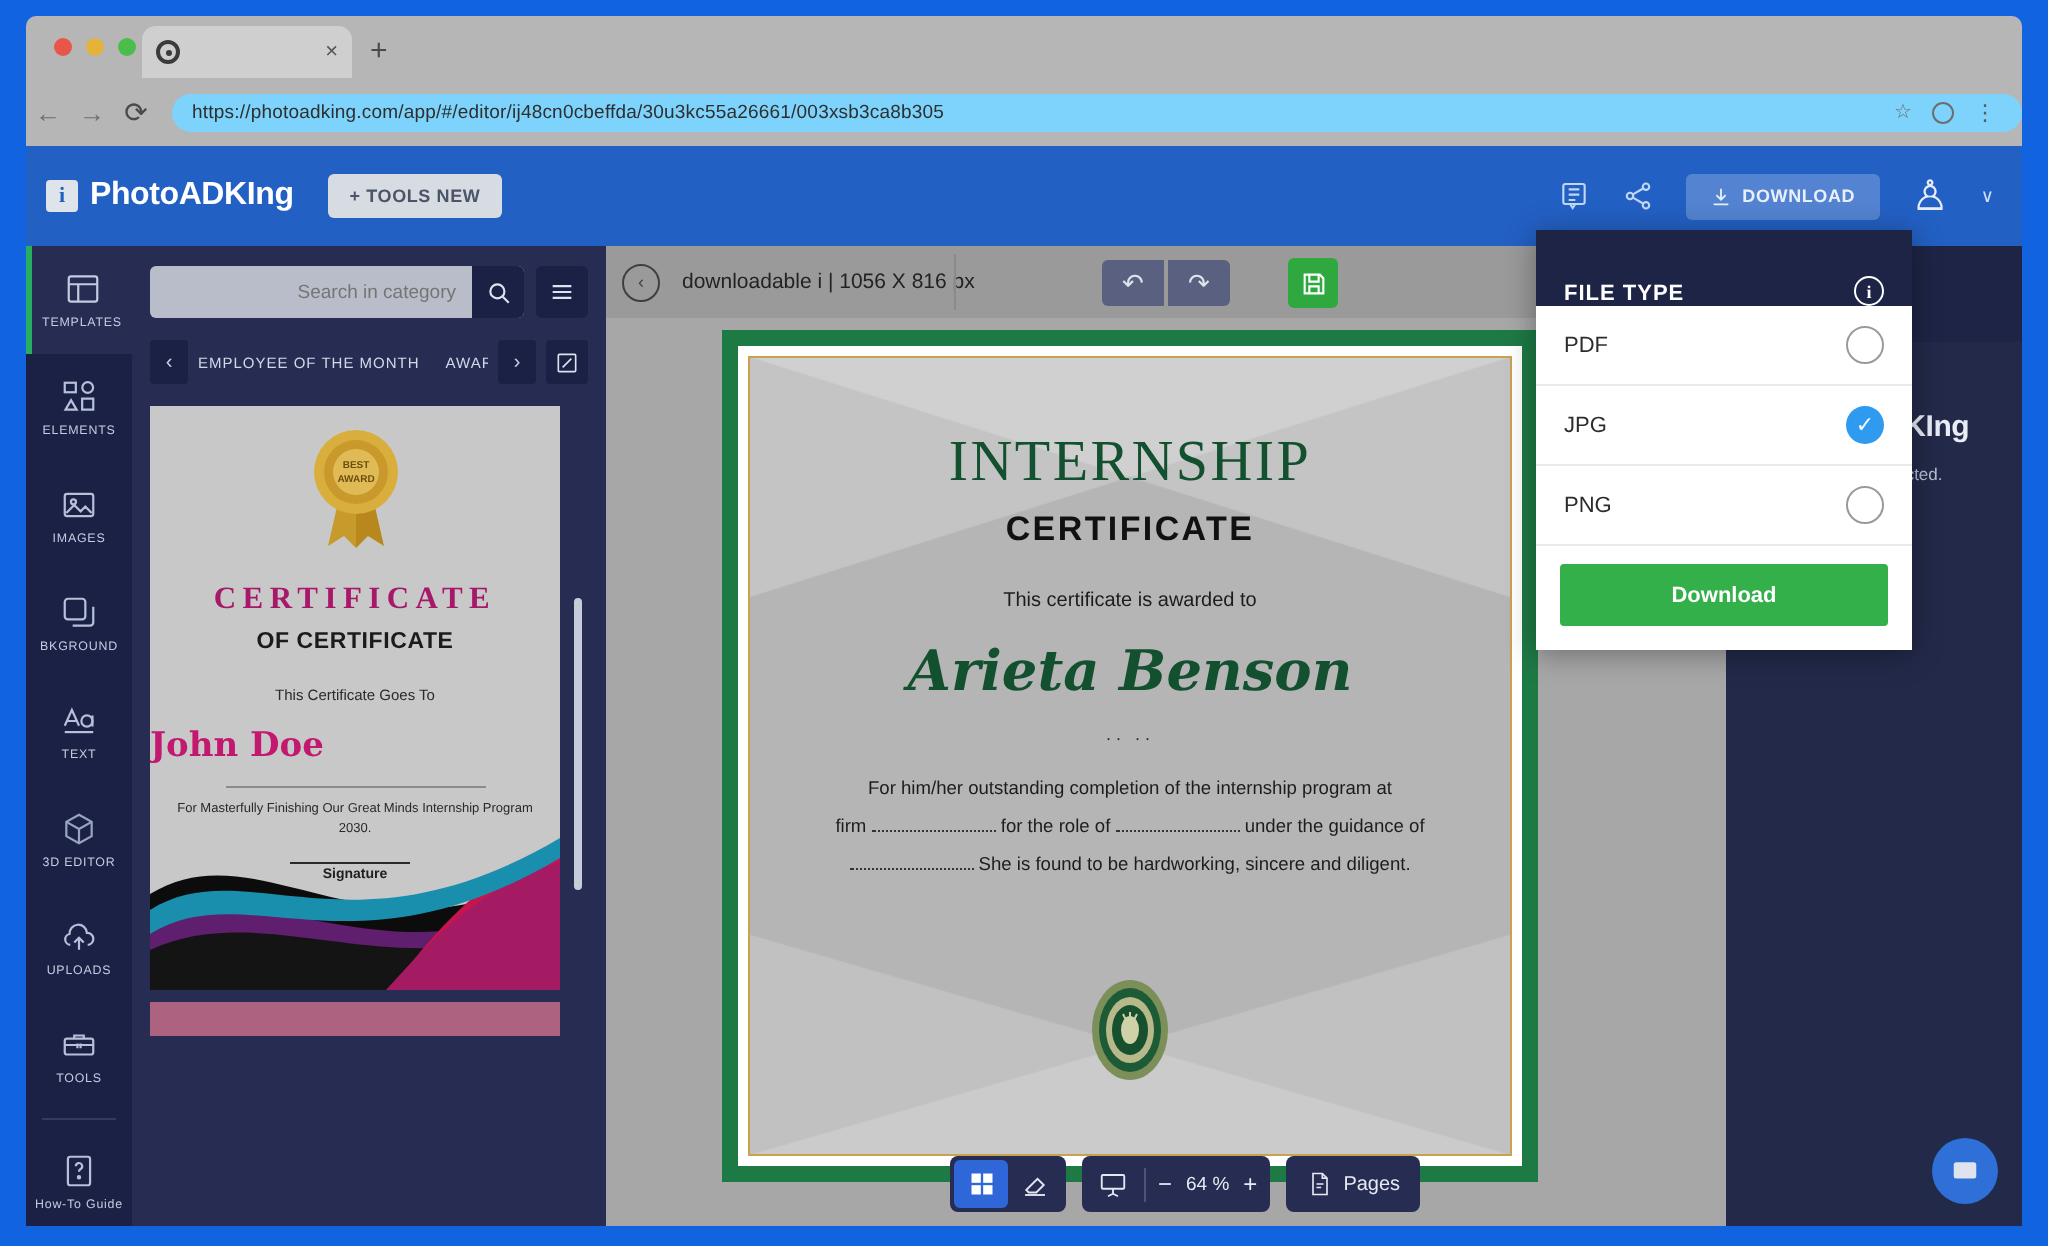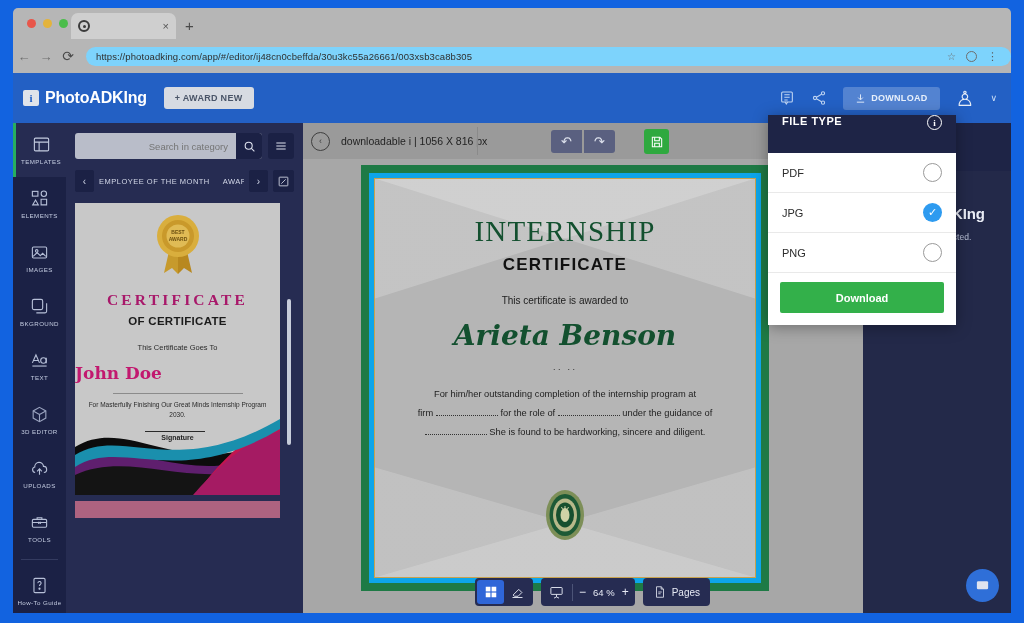--- a/index.html
+++ b/index.html
@@ -181,21 +181,21 @@
     flex-direction: column; align-items: center; justify-content: center; gap: 2px;
     color: #e4e8f2; width: 50px;
   }
   .pagestop-label { font-size: 8.5px; }
 
   .stage { position: absolute; left: 0; top: 36px; right: 0; bottom: 0; background: #a7a7a7; }
 
   
   .cert {
     position: absolute; left: 58px; top: 6px; width: 408px; height: 426px;
-    background: #0ea5e9;
+    background: #ffffff;
   }
   .cert-outer { position: absolute; inset: 0; border: 8px solid #1e7a45; }
   .cert-inner { position: absolute; inset: 13px; border: 1.3px solid #c8a24e; background: #b5b5b5; overflow: hidden; }
   .cert-chev {
     position: absolute; left: 0; top: 0; width: 100%; height: 120px;
     background: linear-gradient(to bottom right, rgba(255,255,255,.20) 49.6%, transparent 50%),
                 linear-gradient(to bottom left, rgba(255,255,255,.20) 49.6%, transparent 50%);
   }
   .cert-chev-b {
     position: absolute; left: 0; bottom: 0; width: 100%; height: 110px;
@@ -269,21 +269,21 @@
     position: absolute; right: 12px; bottom: 11px; width: 33px; height: 33px;
     border-radius: 50%; background: #2f6fd8; display: flex; align-items: center; justify-content: center;
   }
 
   
   .dialog {
     position: absolute; left: 768px; top: 115px; width: 188px; background: #fff;
     box-shadow: 0 2px 14px rgba(0,0,0,.35); z-index: 50;
   }
   .dlg-head {
-    height: 38px; background: #1e2446; display: flex; align-items: flex-start;
+    height: 38px; background: #1e2446; display: flex; align-items: flex-end;
     padding: 0 14px; color: #fff;
   }
   .dlg-title { font-size: 11px; font-weight: bold; letter-spacing: .5px; }
   .infoicon {
     margin-left: auto; width: 15px; height: 15px; border-radius: 50%;
     border: 1.3px solid #fff; font-size: 9px; display: flex; align-items: center;
     justify-content: center; font-family: "Liberation Serif", serif; font-weight: bold;
   }
   .dlg-opt {
     height: 40px; display: flex; align-items: center; padding: 0 14px;
@@ -338,21 +338,21 @@
     </div>
   </div>
 
   <div class="app">
 
     <div class="appheader">
       <div class="logo">
         <span class="logomark">i</span>
         <span class="logotext">PhotoADKIng</span>
       </div>
-      <div class="createnew">+ AWARD NEW</div>
+      <div class="createnew">+ TOOLS NEW</div>
       <div class="hdr-right">
         <span class="hicon">
           <svg width="16" height="16" viewBox="0 0 24 24" fill="none" stroke="currentColor" stroke-width="1.6">
             <rect x="4" y="3" width="16" height="15" rx="1.5"></rect>
               <path d="M8 7h8M8 11h8M8 15h5"></path>
               <path d="M9 18l2 3 2-3"></path>
           </svg>
         </span>
         <span class="hicon">
           <svg width="16" height="16" viewBox="0 0 24 24" fill="none" stroke="currentColor" stroke-width="1.6">

